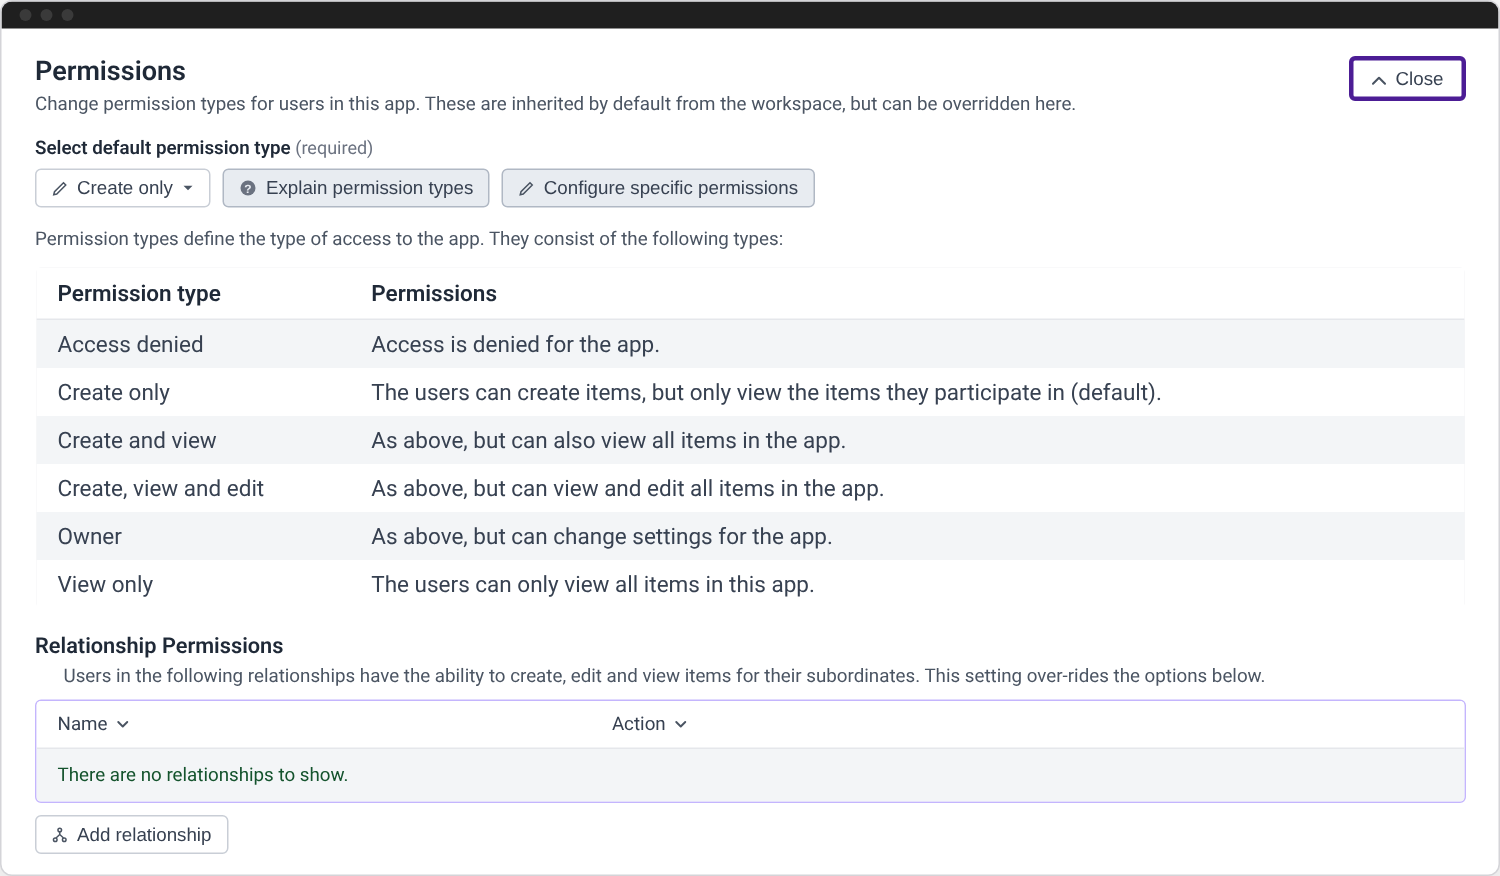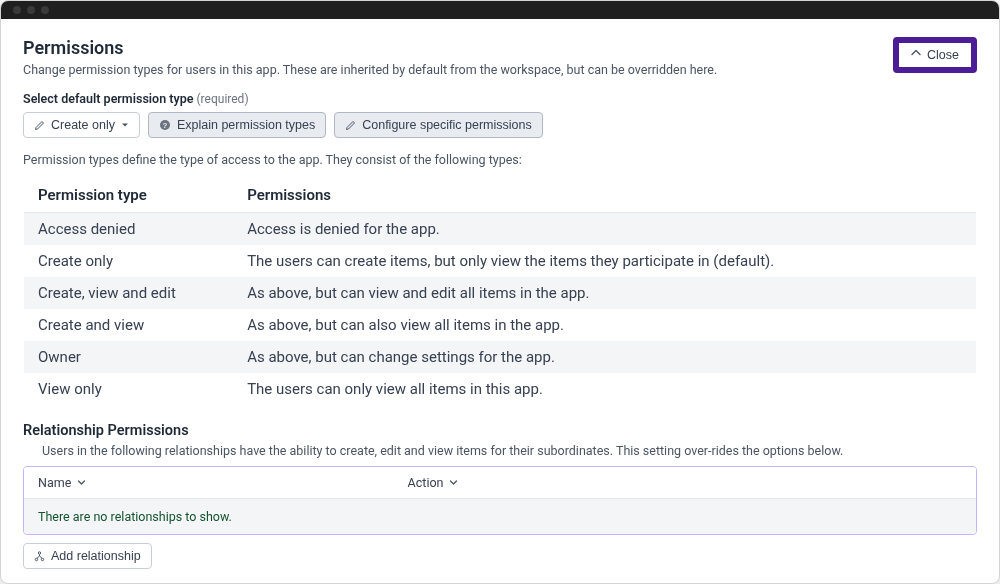--- a/index.html
+++ b/index.html
@@ -49,29 +49,29 @@
       font-size: 18px;
       font-weight: 600;
       margin-bottom: 4px;
     }
     .subtitle {
       font-size: 12.5px;
       color: #4b5563;
       margin-bottom: 14px;
     }
     .close-btn {
-      border: 6px solid #4c1d95;
+      border: 3px solid #4c1d95;
       background: #fff;
       border-radius: 4px;
       padding: 5px 12px;
       font-size: 12.5px;
       color: #374151;
       cursor: pointer;
       display: inline-flex;
-      align-items: flex-start;
+      align-items: flex-end;
       gap: 6px;
     }
     .section-label {
       font-size: 12.5px;
       font-weight: 600;
       color: #1f2937;
       margin-bottom: 6px;
     }
     .required {
       font-weight: 400;
@@ -250,26 +250,26 @@
       <tbody>
         <tr>
             <td>Access denied</td>
             <td>Access is denied for the app.</td>
           </tr>
         <tr>
             <td>Create only</td>
             <td>The users can create items, but only view the items they participate in (default).</td>
           </tr>
         <tr>
+            <td>Create and view</td>
+            <td>As above, but can also view all items in the app.</td>
+          </tr>
+        <tr>
             <td>Create, view and edit</td>
             <td>As above, but can view and edit all items in the app.</td>
-          </tr>
-        <tr>
-            <td>Create and view</td>
-            <td>As above, but can also view all items in the app.</td>
           </tr>
         <tr>
             <td>Owner</td>
             <td>As above, but can change settings for the app.</td>
           </tr>
         <tr>
             <td>View only</td>
             <td>The users can only view all items in this app.</td>
           </tr>
       </tbody>

